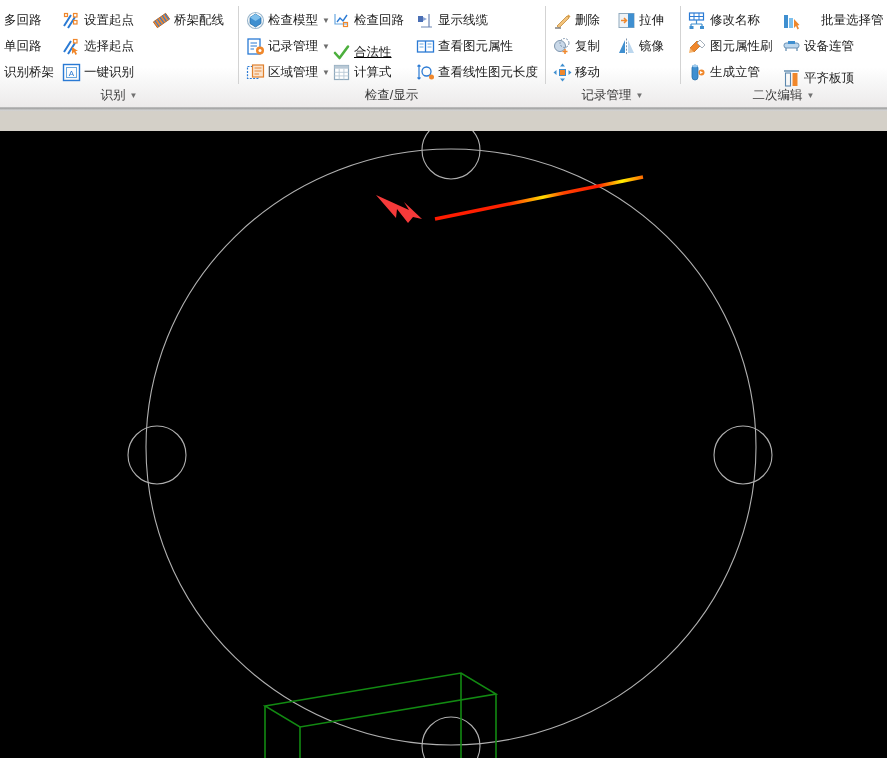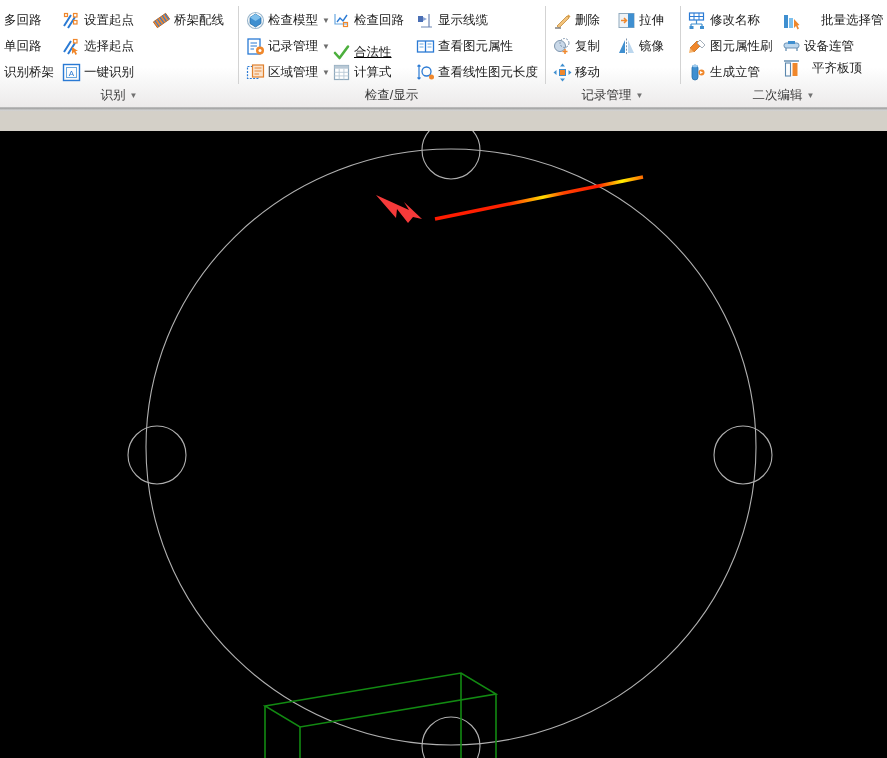--- a/index.html
+++ b/index.html
@@ -476,21 +476,21 @@
             <rect x="2" y="6" width="15" height="5" rx="2.2" fill="#bcd7ee" stroke="#5b87ad" stroke-width="0.9"></rect>
             <rect x="6" y="4" width="7" height="3" fill="#3f8fd0"></rect>
             <g stroke="#5b87ad" stroke-width="1.2">
                 <path d="M4 11 V14 M15 11 V14"></path>
               </g>
           </svg>
         </span>
         <span class="lbl">设备连管</span>
       </div>
 
-      <div class="cmd" style="left:102px;top:56px;gap:8px;">
+      <div class="cmd" style="left:102px;top:66px;">
         <span class="ico">
           <svg viewBox="0 0 19 19">
             <path d="M2 2 H17" stroke="#5b87ad" stroke-width="1.4"></path>
             <rect x="3.5" y="4" width="5" height="13" fill="none" stroke="#5b87ad" stroke-width="1.1"></rect>
             <rect x="10.5" y="4" width="5" height="13" fill="#f0872b"></rect>
           </svg>
         </span>
         <span class="lbl">平齐板顶</span>
       </div>
 

